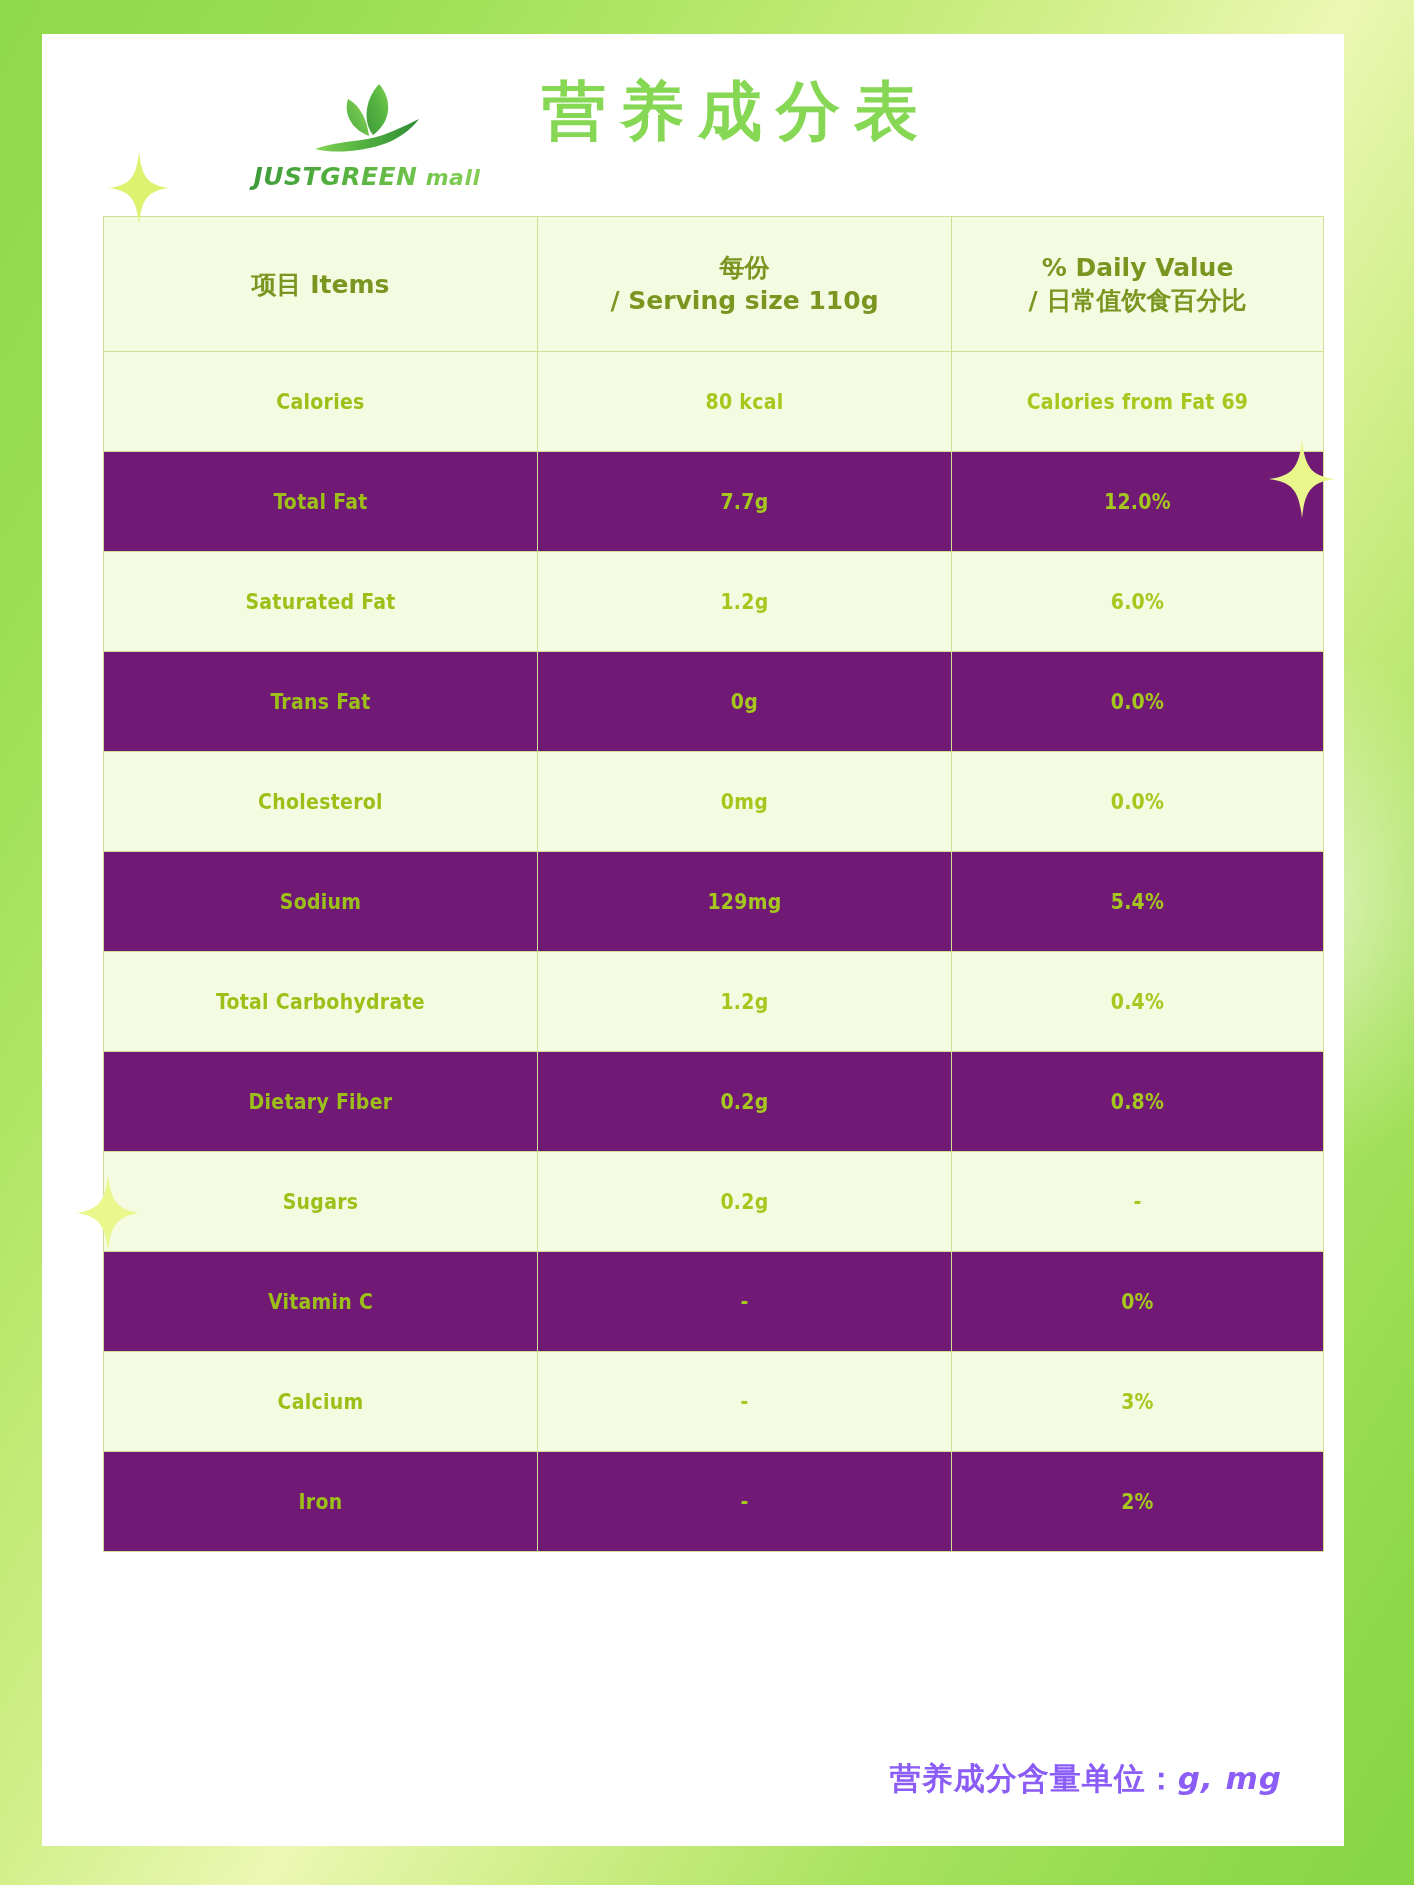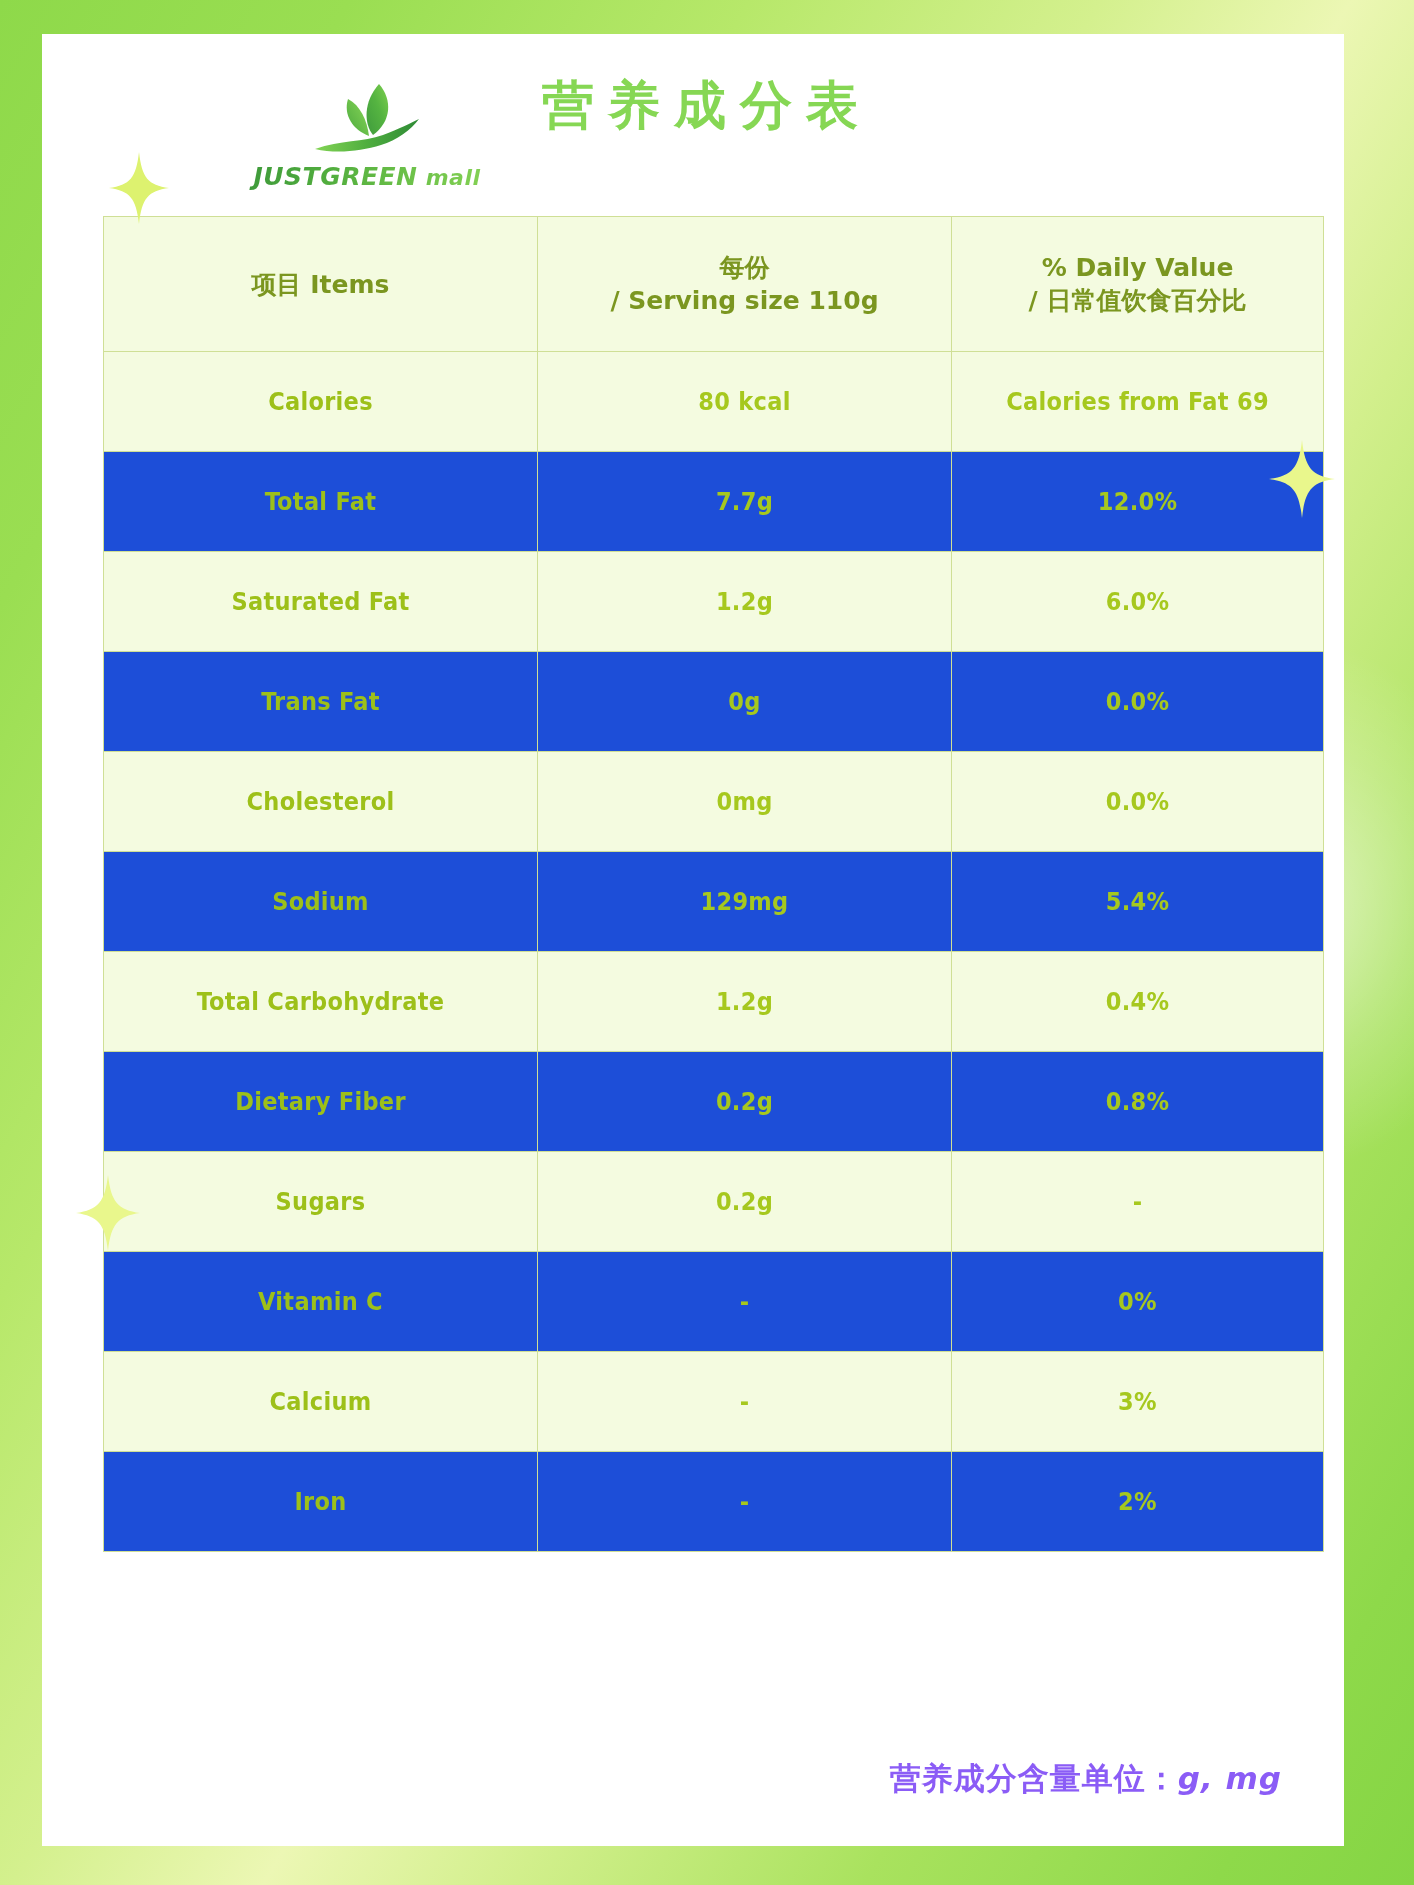--- a/index.html
+++ b/index.html
@@ -90,21 +90,21 @@
     font-size: 22px;
     font-weight: bold;
   }
 
   #poster-title {
     position: absolute;
     left: 500px;
     top: 44px;
     width: 640px;
     font-family: "DejaVu Sans", sans-serif;
-    font-size: 52px;
+    font-size: 64px;
     font-weight: bold;
     color: #86d754;
     letter-spacing: 14px;
     line-height: 1.05;
     white-space: nowrap;
   }
 
   
   .sparkle {
     position: absolute;
@@ -142,26 +142,26 @@
     font-family: "DejaVu Sans", sans-serif;
     font-weight: bold;
     font-size: 25px;
     color: #7b9620;
     line-height: 1.32;
   }
   thead th .hdr-line { display: block; white-space: nowrap; }
 
   tbody tr { height: 100px; }
   tbody tr.odd td  { background: #f4fbe0; }
-  tbody tr.even td { background: #1d4ed8; }
+  tbody tr.even td { background: #701a75; }
 
   tbody td {
     font-family: "DejaVu Sans Condensed", "DejaVu Sans", sans-serif;
     font-weight: bold;
-    font-size: 25px;
+    font-size: 21px;
     color: #9dc019;
     letter-spacing: 0.3px;
     white-space: nowrap;
   }
   tbody td.cell-name  { color: #9dc019; }
   tbody td.cell-value { color: #a6c81e; }
   tbody td.cell-dv    { color: #a6c81e; }
 
   
   #footer-note {

